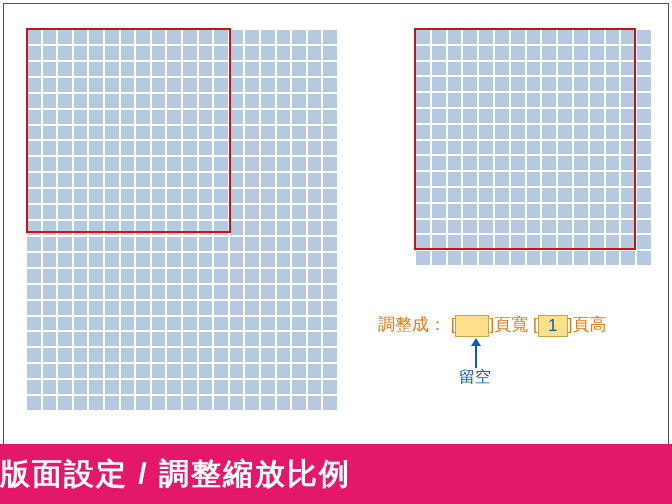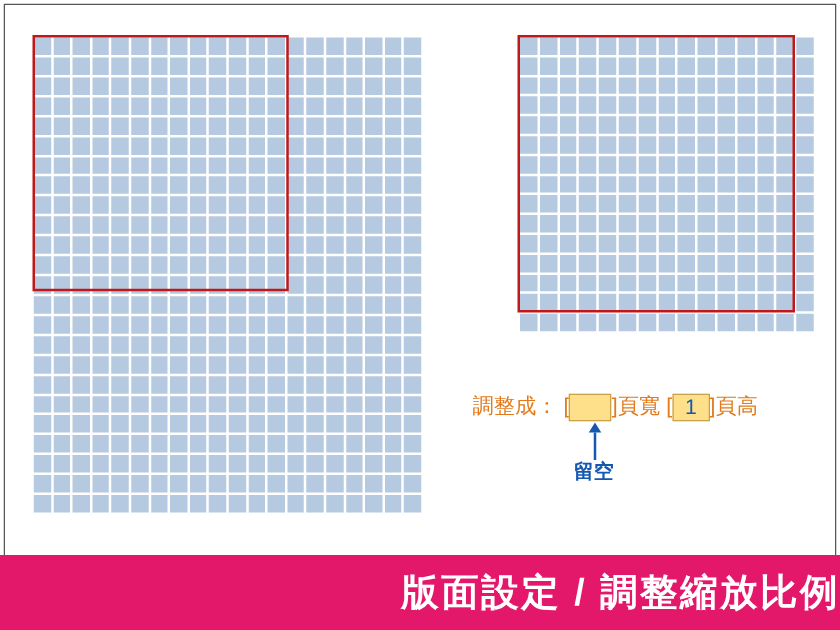--- a/index.html
+++ b/index.html
@@ -1,31 +1,31 @@
 <!DOCTYPE html>
 <html><head>
 <meta charset="utf-8">
 <style>
   html,body{margin:0;padding:0;width:672px;height:504px;background:#fff;font-family:"Microsoft JhengHei","Heiti TC",sans-serif;overflow:hidden}
   .frame{position:absolute;left:3px;top:3px;width:666px;height:498px;border:1px solid #555;box-sizing:border-box}
-  .banner{position:absolute;left:0;bottom:0;width:672px;height:60px;background:#e4186b;color:#fff;font-size:30px;font-weight:700;display:flex;align-items:center;justify-content:flex-end;letter-spacing:2px}
+  .banner{position:absolute;left:0;bottom:0;width:672px;height:60px;background:#e4186b;color:#fff;font-size:30px;font-weight:700;display:flex;align-items:center;justify-content:flex-start;letter-spacing:2px}
   
   .grid{position:absolute;display:grid;gap:2px}
   .grid div{background:#b5cae1}
   
   .redbox{position:absolute;border:2px solid #c01818;box-sizing:border-box}
   
   .annot{position:absolute;font-size:17px;color:#e27a1c;font-weight:400;white-space:nowrap}
   .field{display:inline-block;background:#ffe08a;border:1px solid #c9a24a;height:20px;line-height:20px;vertical-align:middle;text-align:center;font-family:inherit}
   .field.blank{width:32px}
   .field.one{width:28px;color:#1558b0}
   .arrow{position:absolute;color:#1558b0;font-size:14px;line-height:14px}
   .arrow .stem{display:block;width:0;border-left:2px solid #1558b0;height:22px;margin:0 auto}
   .arrow .head{display:block;width:0;height:0;border-left:5px solid transparent;border-right:5px solid transparent;border-bottom:8px solid #1558b0;margin:0 auto}
-  .leave{position:absolute;color:#1558b0;font-size:16px;font-weight:700}
+  .leave{position:absolute;color:#1558b0;font-size:16px;font-weight:400}
 </style>
 </head>
 <body>
 
 <div class="frame"></div>
 
 <div class="grid" id="gridL" style="left:27px;top:30px;width:310px;height:380px;grid-template-columns:repeat(20,1fr);grid-template-rows:repeat(24,1fr)">
     <div></div>
     <div></div>
     <div></div>

